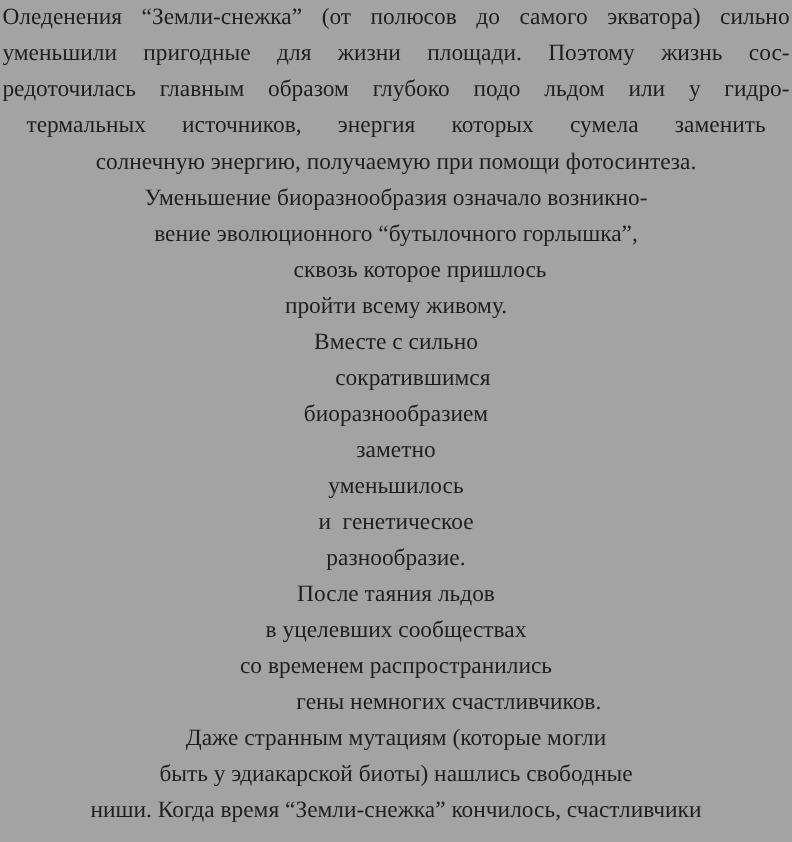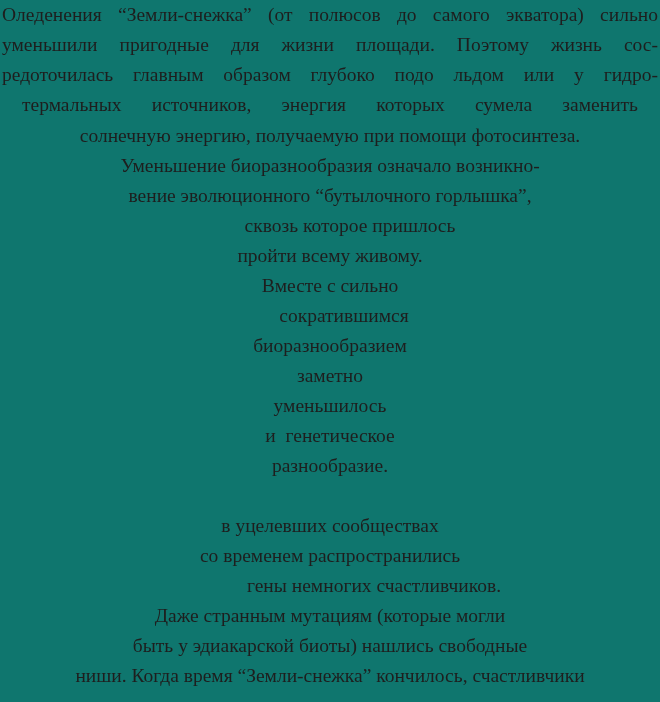--- a/index.html
+++ b/index.html
@@ -9,21 +9,21 @@
     }
     body {
       width: 660px;
       height: 702px;
       overflow: hidden;
     }
     .page {
       position: relative;
       width: 660px;
       height: 702px;
-      background: #0f766e;
+      background: #a3a3a3;
       color: #1e1e1e;
       font-family: "Liberation Serif", "DejaVu Serif", serif;
       font-size: 19.5px;
     }
     .line {
       position: absolute;
       left: 0;
       width: 660px;
       height: 30px;
       line-height: 30px;
@@ -50,20 +50,21 @@
   <div class="line" style="top:181px;">вение эволюционного “бутылочного горлышка”,</div>
   <div class="line" style="top:211px;padding-left:20px;">сквозь которое пришлось</div>
   <div class="line" style="top:241px;">пройти всему живому.</div>
   <div class="line" style="top:271px;">Вместе с сильно</div>
   <div class="line" style="top:301px;margin-left:14px;">сократившимся</div>
   <div class="line" style="top:331px;">биоразнообразием</div>
   <div class="line" style="top:361px;">заметно</div>
   <div class="line" style="top:391px;">уменьшилось</div>
   <div class="line" style="top:421px; white-space:pre;">и  генетическое</div>
   <div class="line" style="top:451px;">разнообразие.</div>
+  <div class="line" style="top:481px;">После таяния льдов</div>
   <div class="line" style="top:511px;">в уцелевших сообществах</div>
   <div class="line" style="top:541px;">со временем распространились</div>
   <div class="line" style="top:571px;padding-left:44px;">гены немногих счастливчиков.</div>
   <div class="line" style="top:601px;">Даже странным мутациям (которые могли</div>
   <div class="line" style="top:631px;">быть у эдиакарской биоты) нашлись свободные</div>
   <div class="line" style="top:661px;">ниши. Когда время “Земли-снежка” кончилось, счастливчики</div>
   <div class="line" style="top:691px; height:11px; overflow:visible;"></div>
 </div>
 
 </body></html>

